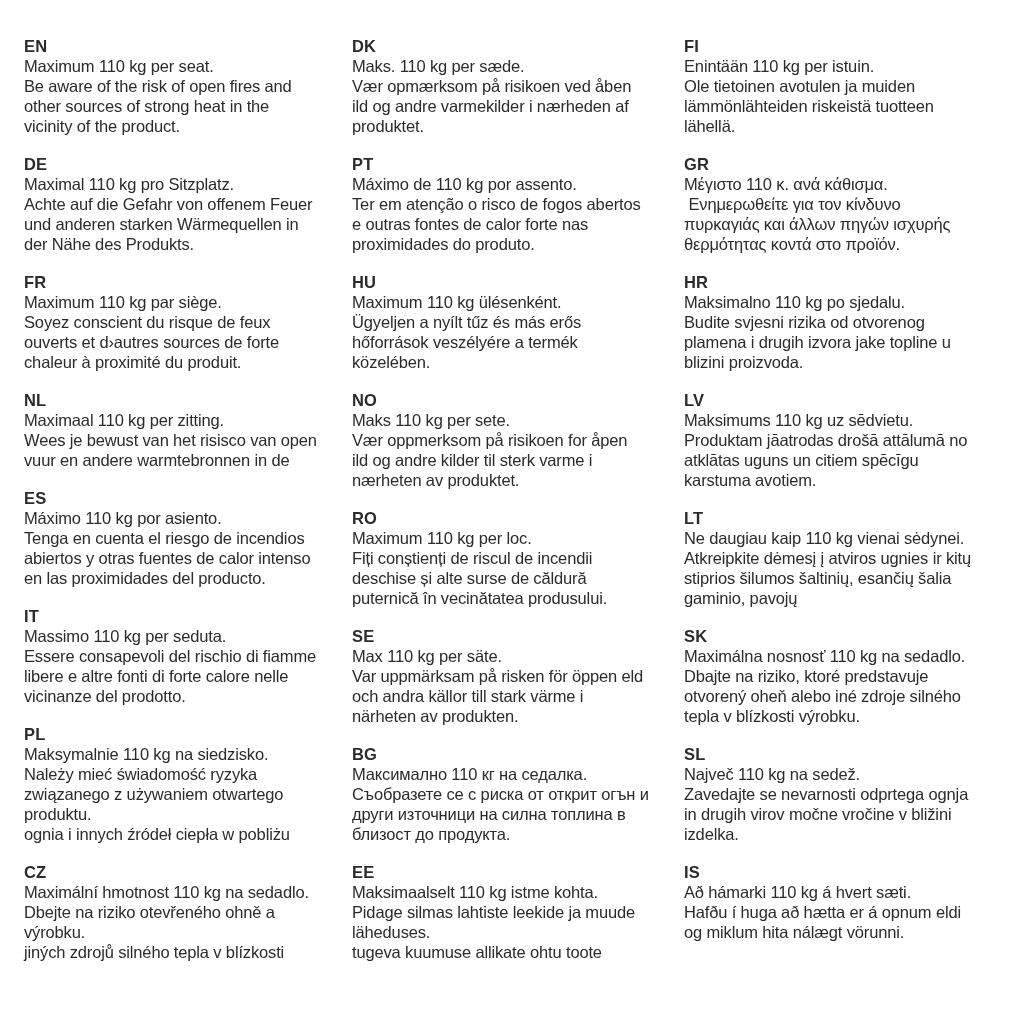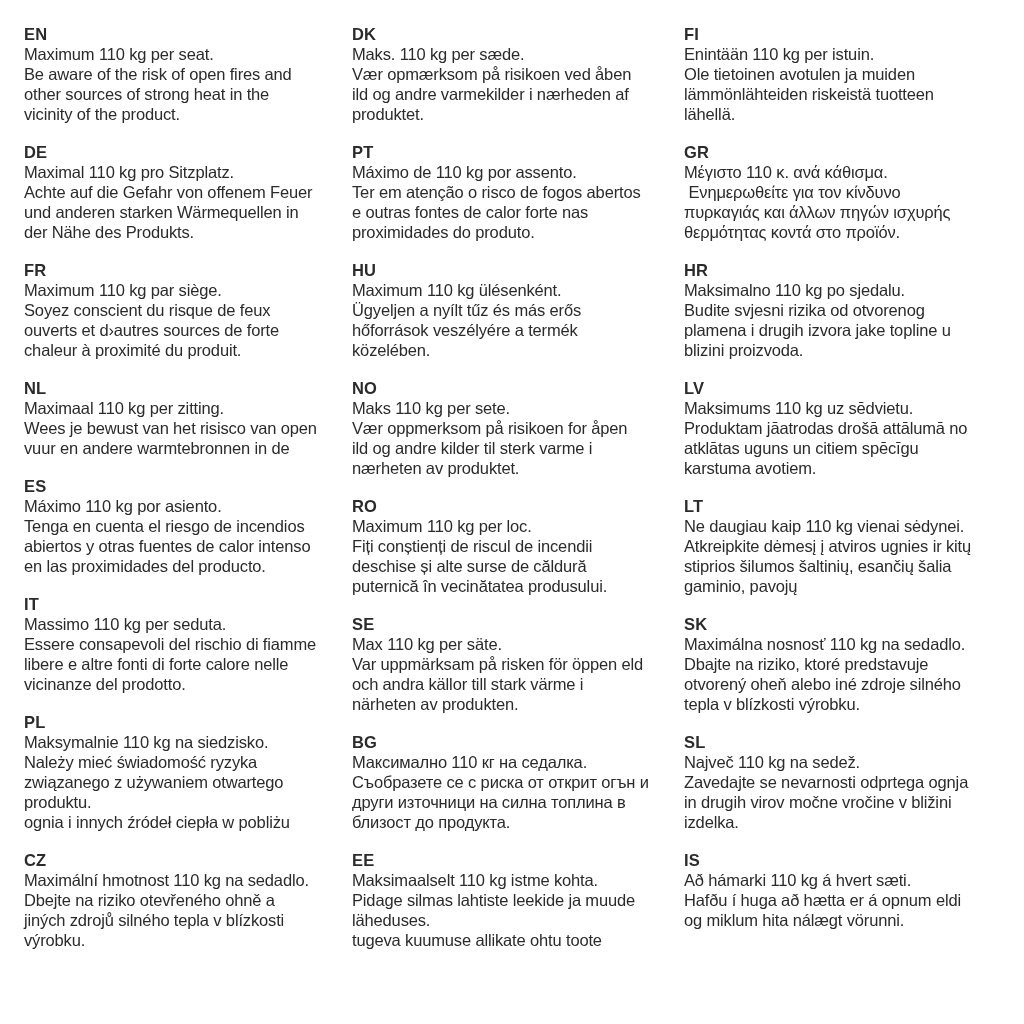--- a/index.html
+++ b/index.html
@@ -11,21 +11,21 @@
     width: 1024px;
     height: 1024px;
     overflow: hidden;
     font-family: "Liberation Sans", "DejaVu Sans", sans-serif;
     color: #2b2b2b;
   }
   .sheet {
     box-sizing: border-box;
     width: 1024px;
     min-height: 1024px;
-    padding: 24px 4px 0 24px;
+    padding: 36px 4px 0 24px;
     display: grid;
     grid-template-columns: 328px 332px auto;
     background: #ffffff;
   }
   .col {
     min-width: 0;
   }
   .block {
     margin: 0 0 18px 0;
   }
@@ -94,22 +94,22 @@
         <div class="line">Maksymalnie 110 kg na siedzisko.</div>
         <div class="line">Należy mieć świadomość ryzyka</div>
         <div class="line">związanego z używaniem otwartego</div>
         <div class="line">produktu.</div>
         <div class="line">ognia i innych źródeł ciepła w pobliżu</div>
       </div>
       <div class="block">
         <h2 class="code">CZ</h2>
         <div class="line">Maximální hmotnost 110 kg na sedadlo.</div>
         <div class="line">Dbejte na riziko otevřeného ohně a</div>
+        <div class="line">výrobku.</div>
         <div class="line">jiných zdrojů silného tepla v blízkosti</div>
-        <div class="line">výrobku.</div>
       </div>
     </section>
     <section class="col">
       <div class="block">
         <h2 class="code">DK</h2>
         <div class="line">Maks. 110 kg per sæde.</div>
         <div class="line">Vær opmærksom på risikoen ved åben</div>
         <div class="line">ild og andre varmekilder i nærheden af</div>
         <div class="line">produktet.</div>
       </div>

